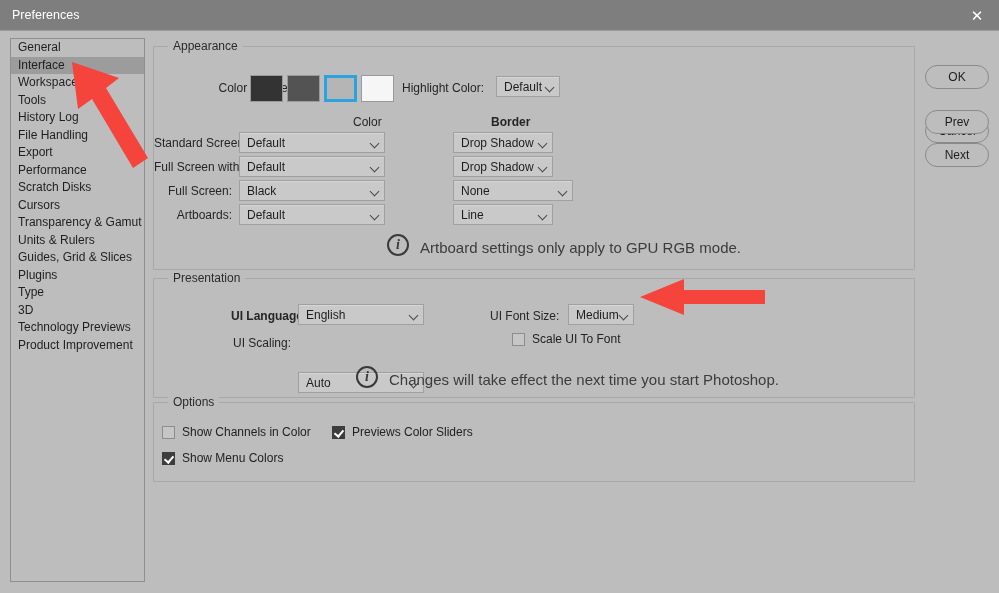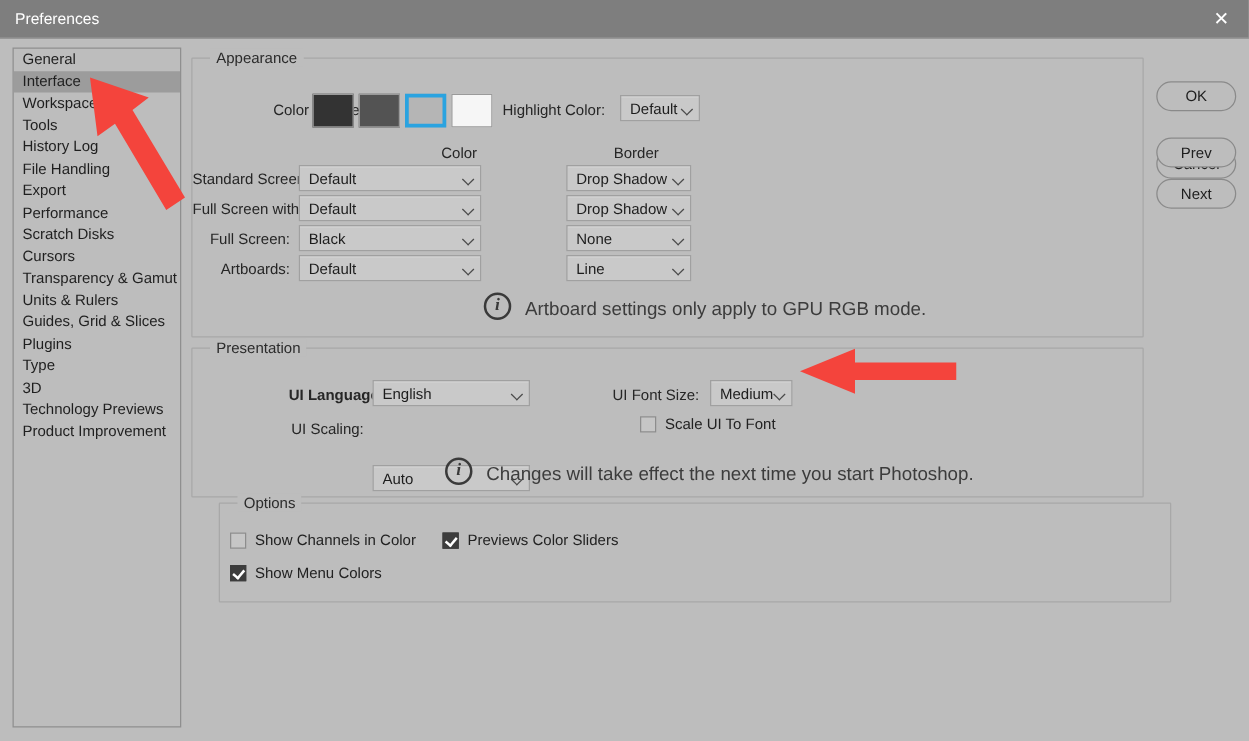--- a/index.html
+++ b/index.html
@@ -71,21 +71,21 @@
     position: absolute;
     top: -8px; left: 14px;
     background: #bdbdbd;
     padding: 0 5px;
     font-size: 12px;
     color: #2b2b2b;
   }
 
   #group-appearance   { left: 0;  top: 8px;   width: 762px; height: 224px; }
   #group-presentation { left: 0;  top: 240px; width: 762px; height: 120px; }
-  #group-options      { left: 0;  top: 364px; width: 762px; height: 80px; margin-left: 22px; }
+  #group-options      { left: 0;  top: 364px; width: 762px; height: 80px; }
 
   .lbl {
     position: absolute;
     font-size: 12px;
     color: #262626;
     white-space: nowrap;
   }
   .lbl.right { text-align: right; }
 
   
@@ -244,21 +244,21 @@
     <div class="swatch sel" style="left: 170px; top: 28px; background: rgb(181, 181, 181);"></div>
     <div class="swatch" style="left: 207px; top: 28px; background: rgb(246, 246, 246);"></div>
 
     <div class="lbl" style="left:248px; top:34px;">Highlight Color:</div>
     <div class="dropdown" style="left:342px; top:29px; width:64px;">
       <span class="dd-text">Default</span>
       <span class="caret"></span>
     </div>
 
     <div class="lbl" style="left:199px; top:68px;">Color</div>
-    <div class="lbl" style="left:337px; top:68px;">Border</div>
+    <div class="lbl" style="left:337px; top:68px;font-weight:bold;">Border</div>
 
     <div class="lbl right" style="left:0; top:89px; width:78px;">Standard Screen Mode:</div>
     <div class="dropdown" style="left:85px; top:85px; width:146px;">
       <span class="dd-text">Default</span>
       <span class="caret"></span>
     </div>
     <div class="dropdown" style="left:299px; top:85px; width:100px;">
       <span class="dd-text">Drop Shadow</span>
       <span class="caret"></span>
     </div>
@@ -271,21 +271,21 @@
     <div class="dropdown" style="left:299px; top:109px; width:100px;">
       <span class="dd-text">Drop Shadow</span>
       <span class="caret"></span>
     </div>
 
     <div class="lbl right" style="left:0; top:137px; width:78px;">Full Screen:</div>
     <div class="dropdown" style="left:85px; top:133px; width:146px;">
       <span class="dd-text">Black</span>
       <span class="caret"></span>
     </div>
-    <div class="dropdown" style="left:299px; top:133px; width:100px;">
+    <div class="dropdown" style="left:299px; top:133px; width:120px;">
       <span class="dd-text">None</span>
       <span class="caret"></span>
     </div>
 
     <div class="lbl right" style="left:0; top:161px; width:78px;">Artboards:</div>
     <div class="dropdown" style="left:85px; top:157px; width:146px;">
       <span class="dd-text">Default</span>
       <span class="caret"></span>
     </div>
     <div class="dropdown" style="left:299px; top:157px; width:100px;">

